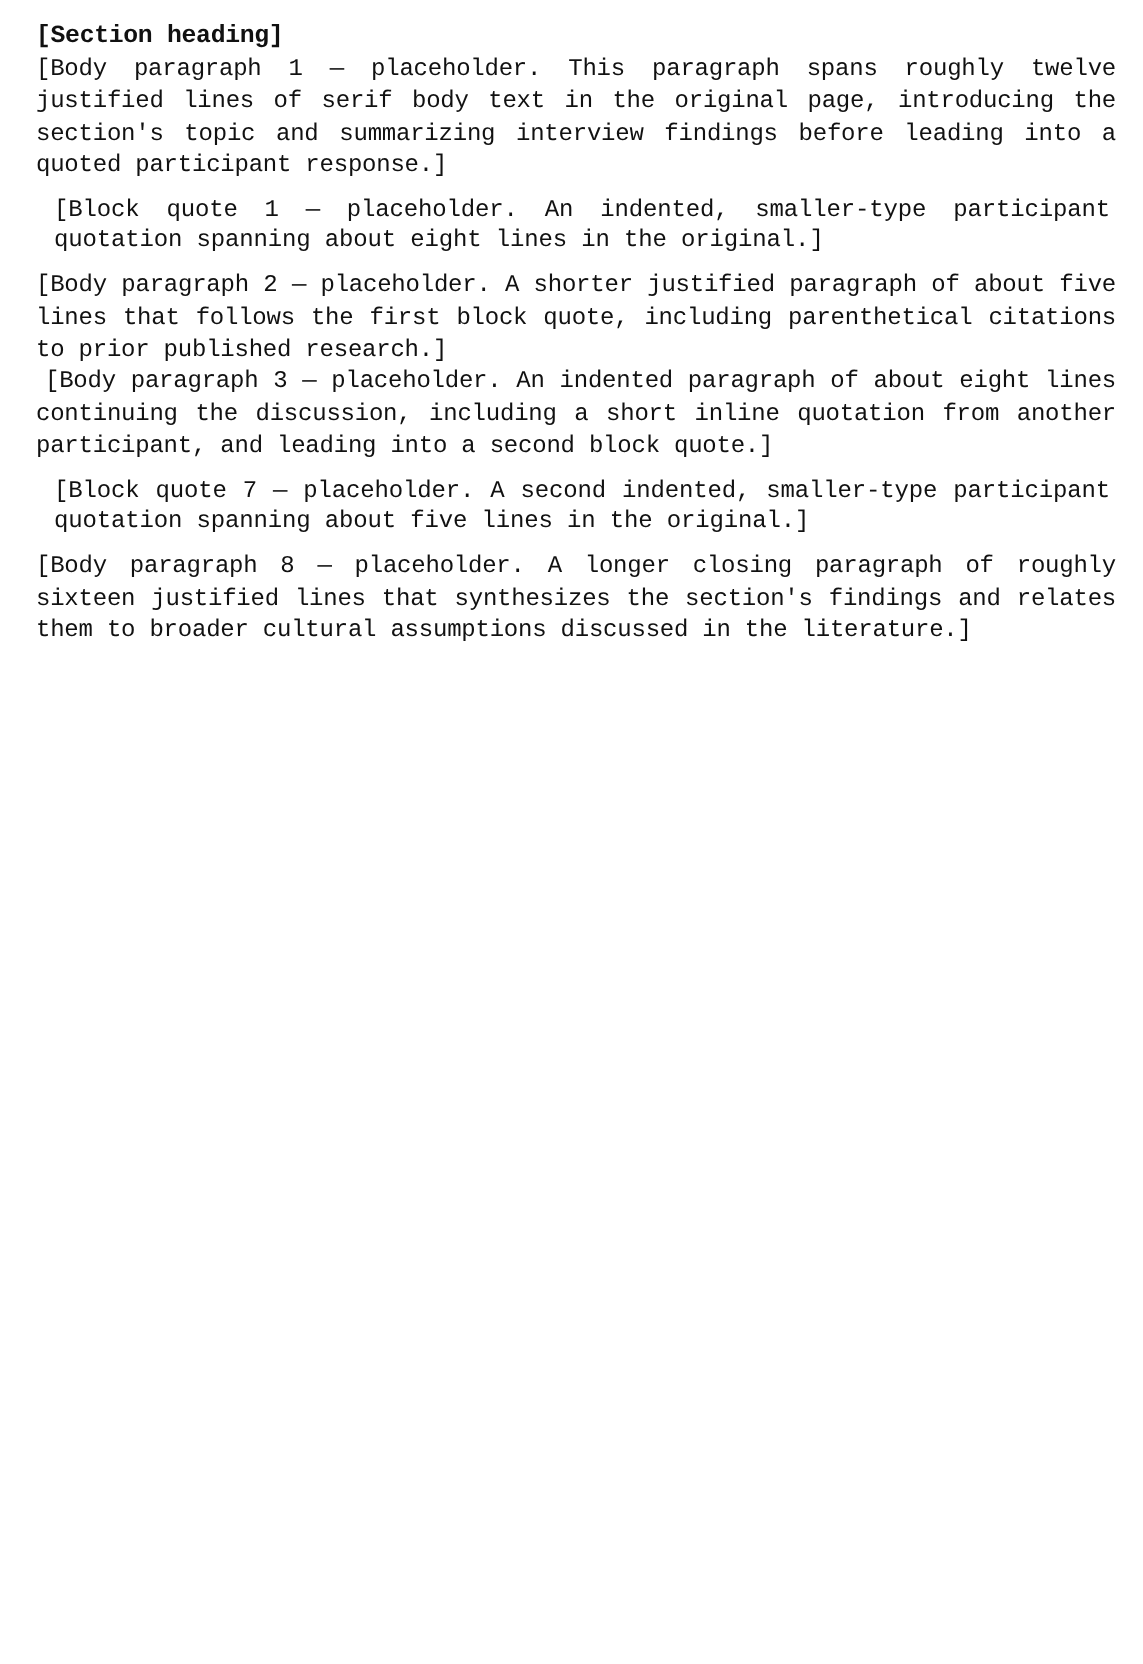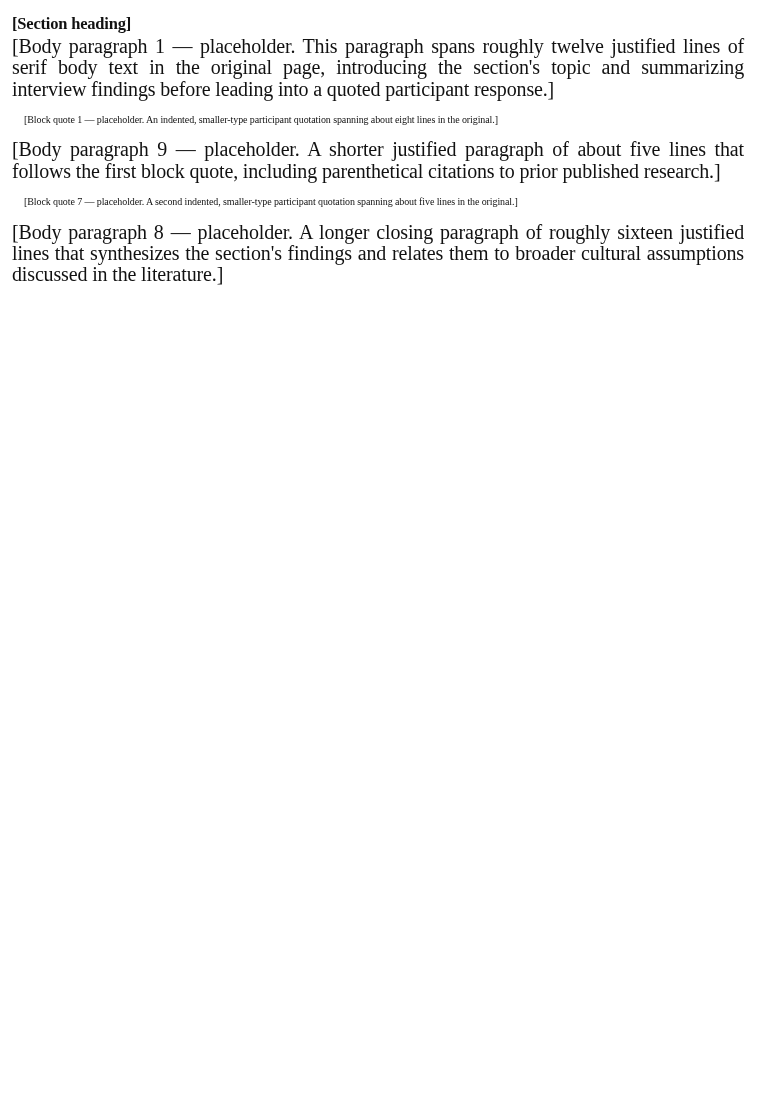--- a/index.html
+++ b/index.html
@@ -1,38 +1,39 @@
 <!DOCTYPE html>
 <html><head>
   <meta charset="utf-8">
   <style>
     html, body { margin: 0; padding: 0; background: #ffffff; }
     body {
       width: 762px; height: 1109px; overflow: hidden;
       font-family: "Liberation Serif", "DejaVu Serif", serif;
       color: #111111;
     }
-    .page { padding: 14px 18px 0 12px; box-sizing: border-box; }
+    .page { padding: 14px 18px 0 24px; box-sizing: border-box; font-family: Liberation Mono, monospace; }
     .heading {
       font-weight: bold; font-size: 16.5px; line-height: 20px;
       margin: 0 0 2px 0; letter-spacing: -0.2px;
     }
     .para {
-      font-size: 20px; line-height: 21.3px; text-align: justify;
+      font-size: 16px; line-height: 21.3px; text-align: justify;
       margin: 0; letter-spacing: -0.15px;
     }
     .para.indent { text-indent: 6px; }
     .blockquote {
-      font-size: 10px; line-height: 19.6px; text-align: justify;
+      font-size: 16px; line-height: 19.6px; text-align: justify;
       margin: 10px 4px 10px 12px; letter-spacing: -0.1px;
     }
   </style>
 </head>
 <body>
 
 <div class="page">
   <div class="heading">[Section heading]</div>
   <p class="para">[Body paragraph 1 — placeholder. This paragraph spans roughly twelve justified lines of serif body text in the original page, introducing the section's topic and summarizing interview findings before leading into a quoted participant response.]</p>
   <div class="blockquote">[Block quote 1 — placeholder. An indented, smaller-type participant quotation spanning about eight lines in the original.]</div>
-  <p class="para">[Body paragraph 9 — placeholder. A shorter justified paragraph of about five lines that follows the first block quote, including parenthetical citations to prior published research.]</p>
+  <p class="para">[Body paragraph 2 — placeholder. A shorter justified paragraph of about five lines that follows the first block quote, including parenthetical citations to prior published research.]</p>
+  <p class="para indent">[Body paragraph 3 — placeholder. An indented paragraph of about eight lines continuing the discussion, including a short inline quotation from another participant, and leading into a second block quote.]</p>
   <div class="blockquote">[Block quote 7 — placeholder. A second indented, smaller-type participant quotation spanning about five lines in the original.]</div>
   <p class="para">[Body paragraph 8 — placeholder. A longer closing paragraph of roughly sixteen justified lines that synthesizes the section's findings and relates them to broader cultural assumptions discussed in the literature.]</p>
 </div>
 
 </body></html>

